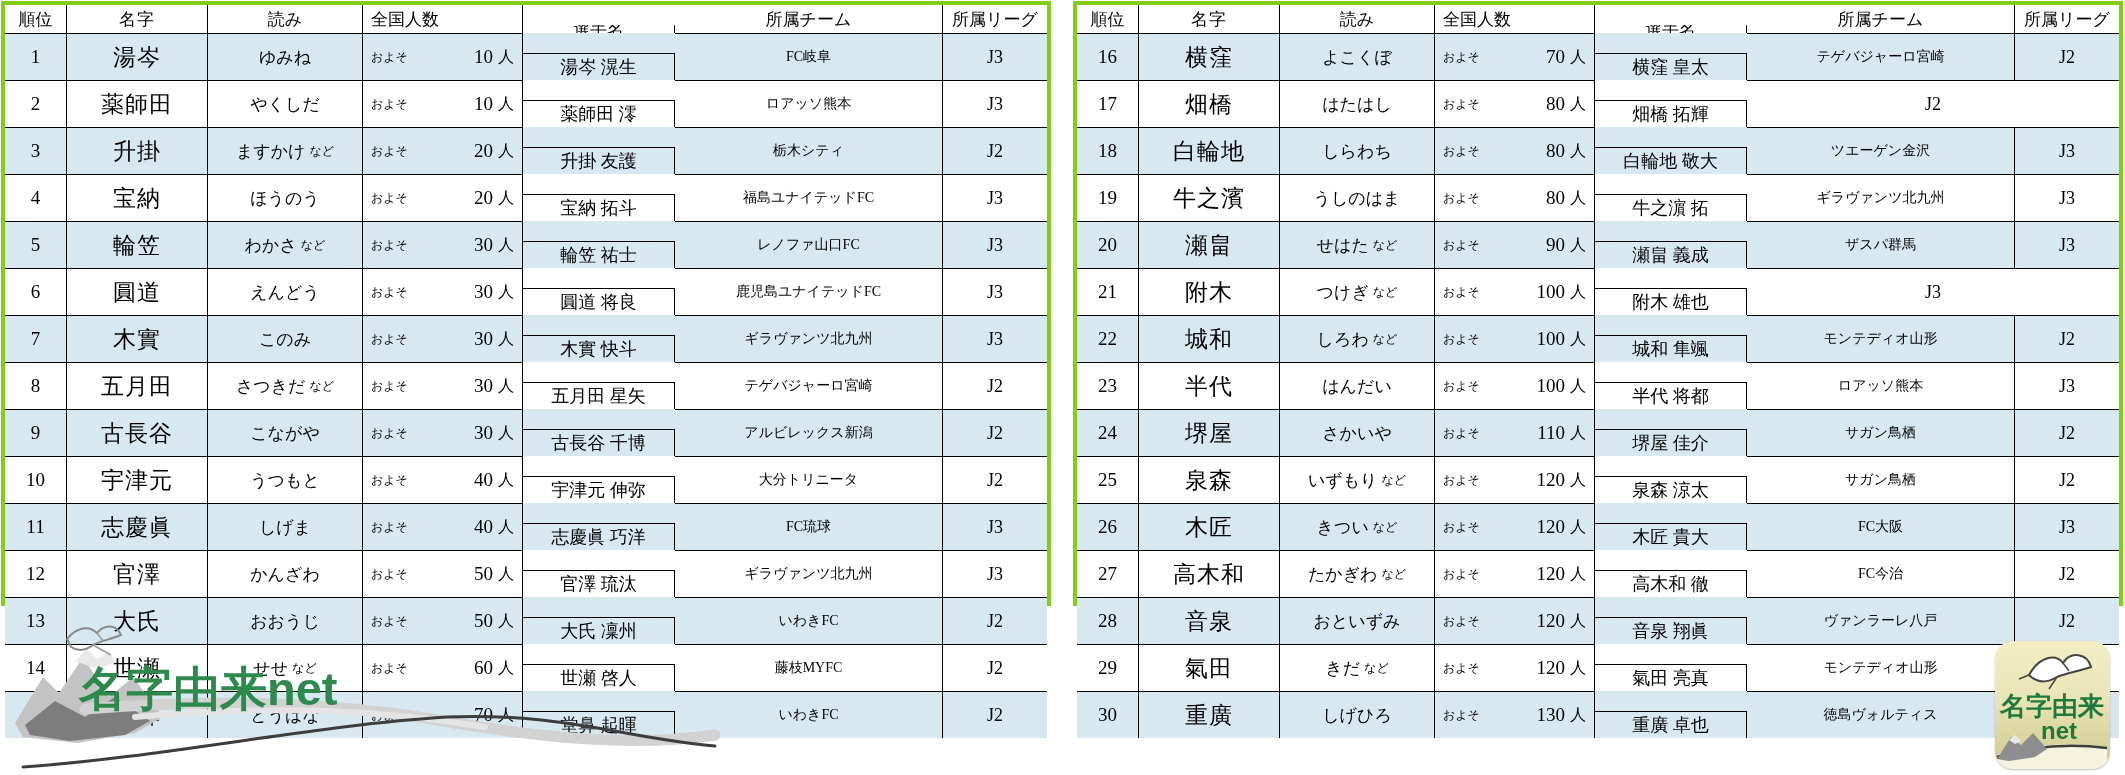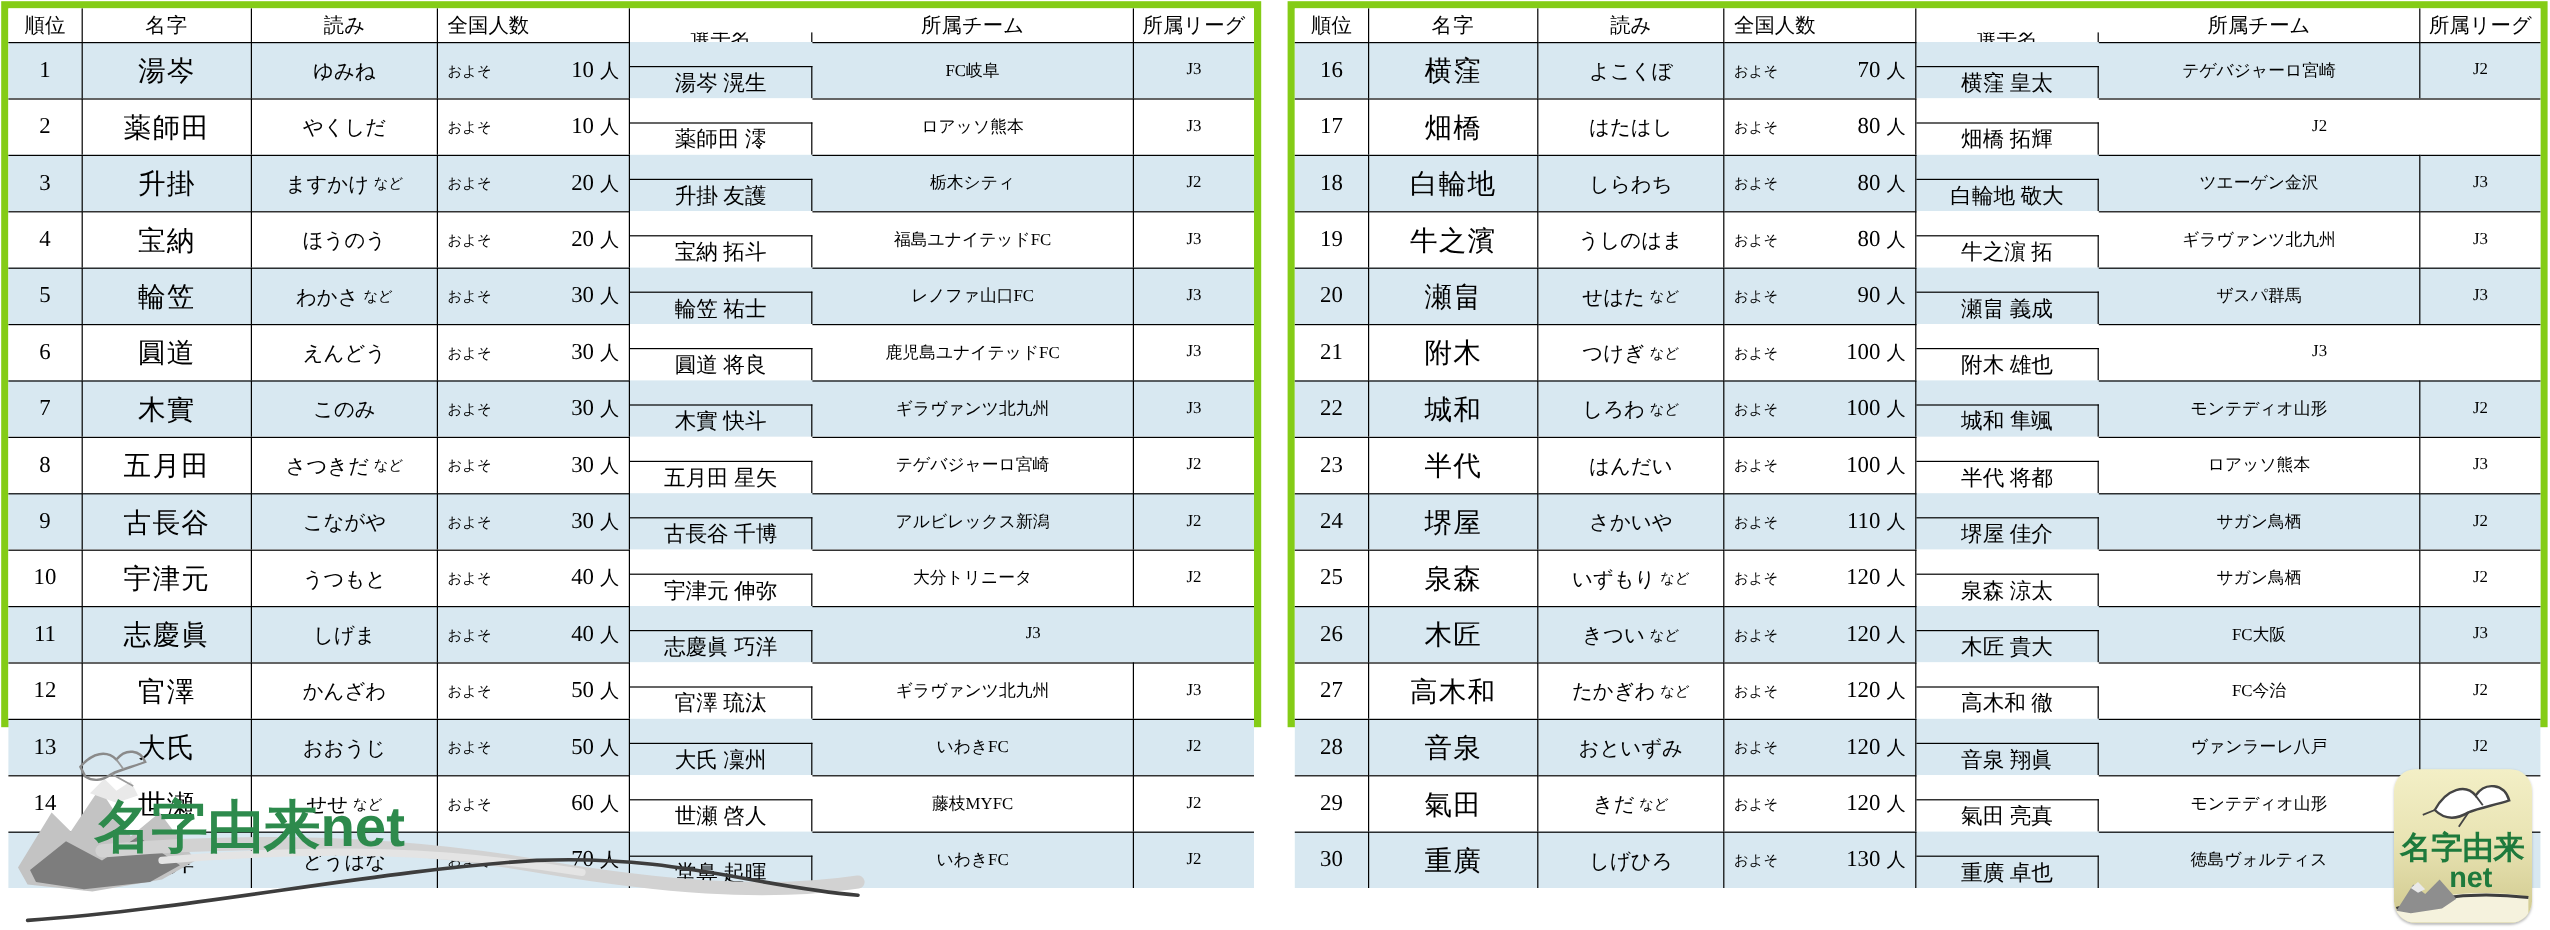--- a/index.html
+++ b/index.html
@@ -1,39 +1,39 @@
 <!DOCTYPE html>
 <html><head>
 <meta charset="utf-8">
 <style>
   * { box-sizing: border-box; margin: 0; padding: 0; }
   html,body { width: 2125px; height: 775px; background: #ffffff; position: relative;
     font-family: "Liberation Serif", "DejaVu Serif", serif; color: #000; }
 
   .ntable { position: absolute; top: 1px; height: 605px; width: 1050px;
-    border: 6px solid #84cc16; display: flex; flex-direction: column; background: #fff; justify-content: space-between; }
+    border: 4px solid #84cc16; display: flex; flex-direction: column; background: #fff; justify-content: space-between; }
   .ntable.left  { left: 1px; }
   .ntable.right { left: 1073px; }
 
   .thead { display: flex; height: 28px; background: #fff; }
   .trow  { display: flex; flex: 1; background: #fff; }
   .trow.blue { background: #d8e8f1; }
 
   .cell { border-right: 1px solid #000; display: flex; align-items: center;
     justify-content: center; overflow: hidden; white-space: nowrap; }
   .trow .cell { border-top: 1px solid #000; }
   .cell:last-child { border-right: none; }
 
   .c0 { width: 62px;  font-size: 19px; }
   .c1 { width: 141px; font-size: 23px; letter-spacing: 1px; }
   .c2 { width: 155px; font-size: 17px; }
   .c3 { width: 160px; justify-content: flex-start; padding: 12px 8px; }
   .c4 { width: 152px; font-size: 18px; margin-top: 20px; }
   .c5 { width: 268px; font-size: 14px; }
-  .c6 { flex: 1; font-size: 14px; }
+  .c6 { flex: 1; font-size: 18px; }
   .thead .cell { font-size: 17px; }
 
   .approx { font-size: 12px; }
   .num    { font-size: 19px; margin-left: auto; }
   .unit   { font-size: 16px; margin-left: 5px; }
   .note   { font-size: 12px; margin-left: 4px; }
 
   .logo-wrap { position: absolute; left: 15px; top: 605px; width: 710px; height: 170px; }
 
   .badge { position: absolute; left: 1995px; top: 641px; width: 115px; height: 128px;
@@ -213,20 +213,21 @@
       <div class="cell c1">志慶眞</div>
       <div class="cell c2">
         <span>しげま</span>
       </div>
       <div class="cell c3">
         <span class="approx">およそ</span>
         <span class="num">40</span>
         <span class="unit">人</span>
       </div>
       <div class="cell c4">志慶眞 巧洋</div>
+      <div class="cell c5">FC琉球</div>
       <div class="cell c6">J3</div>
     </div>
     <div class="trow white">
       <div class="cell c0">12</div>
       <div class="cell c1">官澤</div>
       <div class="cell c2">
         <span>かんざわ</span>
       </div>
       <div class="cell c3">
         <span class="approx">およそ</span>

